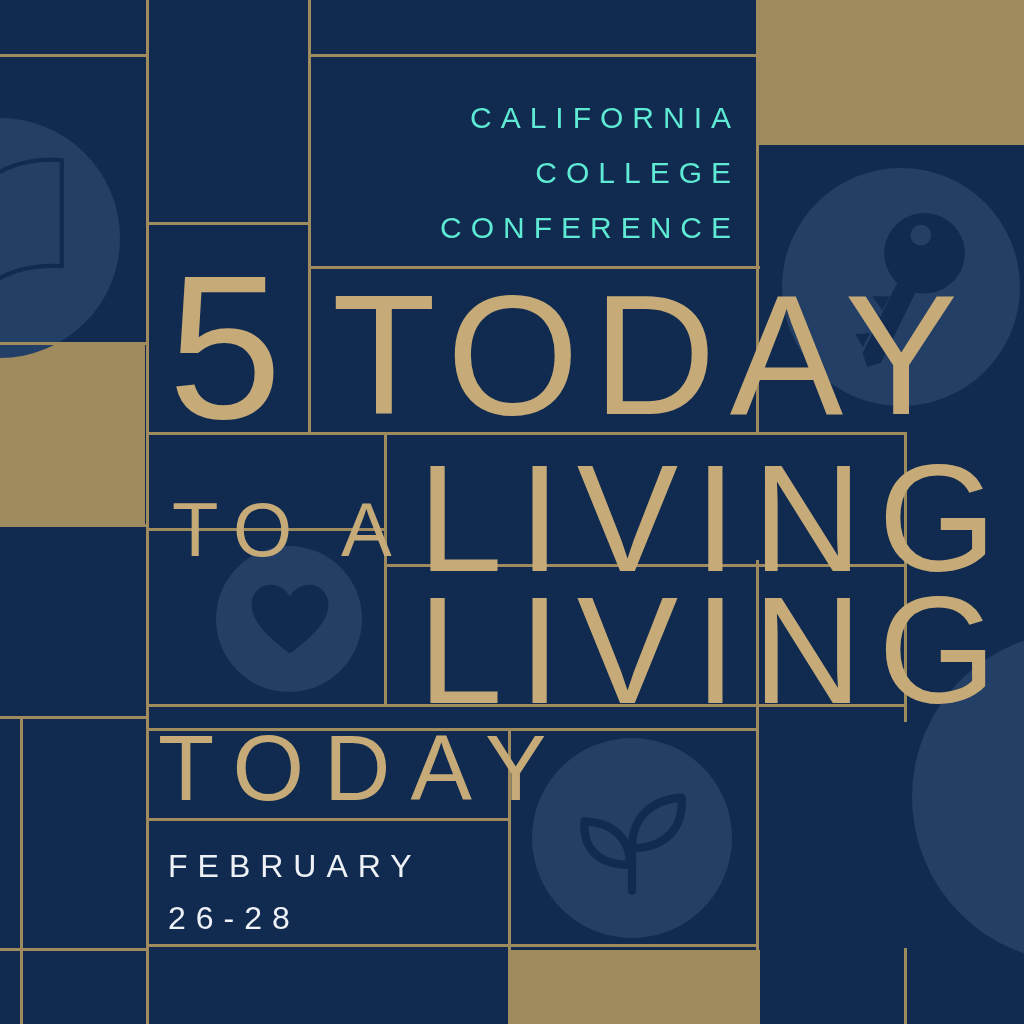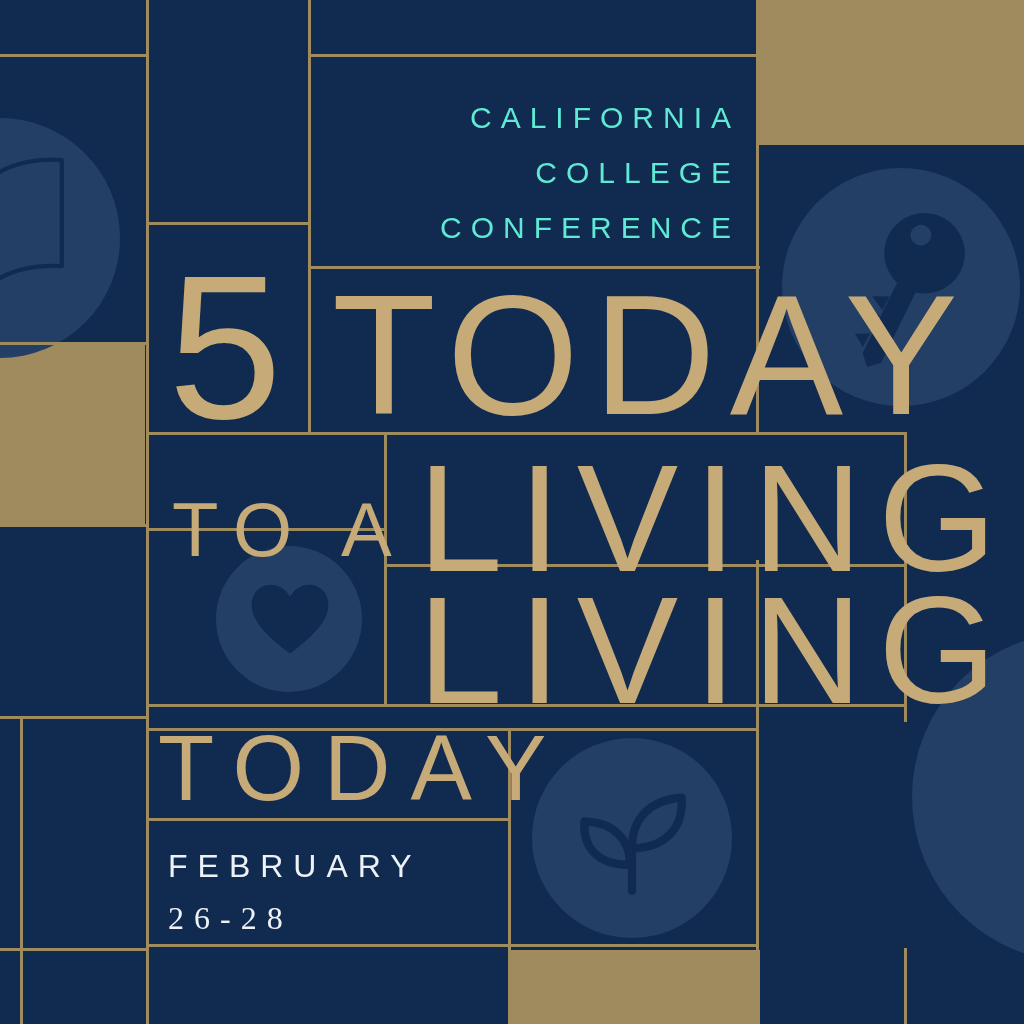--- a/index.html
+++ b/index.html
@@ -146,15 +146,15 @@
   <div class="txt kicker" style="left:300px;top:200px;width:440px;">CONFERENCE</div>
 
   <div class="txt big five" style="left:168px;top:244px;">5</div>
   <div class="txt big keys" style="left:332px;top:270px;">TODAY</div>
   <div class="txt big toa" style="left:172px;top:444px;">TO A</div>
   <div class="txt big godly" style="left:418px;top:442px;">LIVING</div>
   <div class="txt big living" style="left:418px;top:574px;">LIVING</div>
   <div class="txt big today" style="left:158px;top:722px;">TODAY</div>
 
   <div class="txt datetxt" style="left:168px;top:840px;">FEBRUARY</div>
-  <div class="txt datetxt" style="left:168px;top:892px;font-family:Liberation Serif, serif;">26-28</div>
+  <div class="txt datetxt" style="left:168px;top:892px;">26-28</div>
 
 </div>
 
 </body></html>

